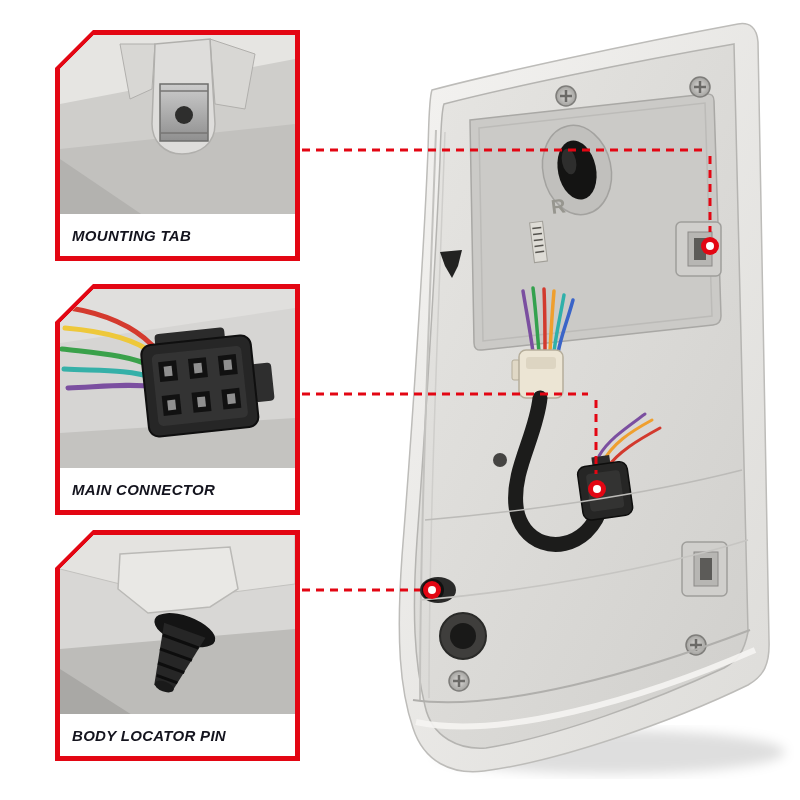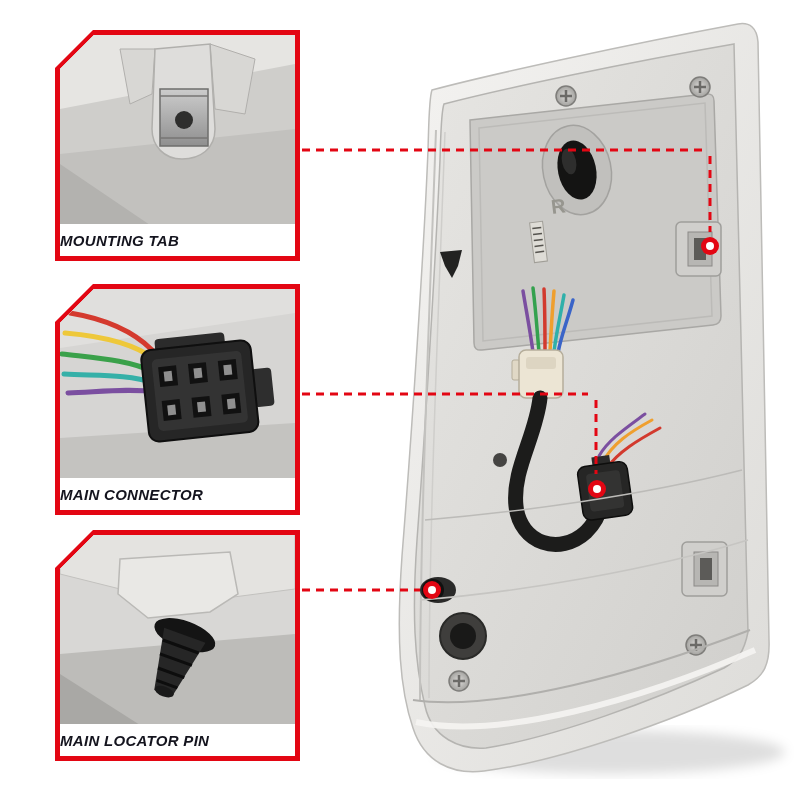--- a/index.html
+++ b/index.html
@@ -21,22 +21,22 @@
     clip-path:polygon(38px 0,100% 0,100% 100%,0 100%,0 38px);
     filter:drop-shadow(4px 6px 7px rgba(0,0,0,.28));
   }
   .callout-inner{
     position:absolute;inset:5px;display:flex;flex-direction:column;
     background:#fff;
     clip-path:polygon(34px 0,100% 0,100% 100%,0 100%,0 34px);
   }
   .photo{flex:1;position:relative;overflow:hidden;background:#cfcecb;}
   .photo svg{position:absolute;inset:0;width:100%;height:100%;}
-  .label-bar{height:32px;background:var(--label-bg);display:flex;align-items:center;
-    }
+  .label-bar{height:42px;background:var(--label-bg);display:flex;align-items:center;
+    padding-left:12px;}
   .label-bar span{font-weight:bold;font-style:italic;font-size:15px;
     color:var(--label-text);letter-spacing:.3px;}
   .c1{top:30px;} .c2{top:284px;} .c3{top:530px;}
 </style>
 </head>
 <body>
 
 <div class="stage">
 
   <div class="layer">
@@ -240,21 +240,21 @@
           <polygon points="60,25 170,18 178,60 150,78 88,84 58,60" fill="#e9e8e5" stroke="#bab9b6" stroke-width="1.5"></polygon>
           <g transform="rotate(20 118 120)">
             <ellipse cx="118" cy="100" rx="32" ry="14" fill="#141414"></ellipse>
             <polygon points="96,100 140,100 127,162 108,162" fill="#262626"></polygon>
             <path d="M99,112 h38 M101,126 h34 M104,140 h28 M107,152 h22" stroke="#0d0d0d" stroke-width="3"></path>
             <ellipse cx="118" cy="160" rx="10" ry="5" fill="#1a1a1a"></ellipse>
           </g>
         </svg>
       </div>
       <div class="label-bar">
-        <span>MAIN LOCATOR PIN</span>
+        <span>BODY LOCATOR PIN</span>
       </div>
     </div>
   </div>
 
   <div class="layer leaders">
     <svg width="800" height="800" viewBox="0 0 800 800">
       <g fill="none" stroke-width="3" stroke-dasharray="8 6" style="stroke:var(--accent-red)">
         <path d="M302,150 H704"></path>
         <path d="M710,156 V232"></path>
         <path d="M302,394 H588"></path>

